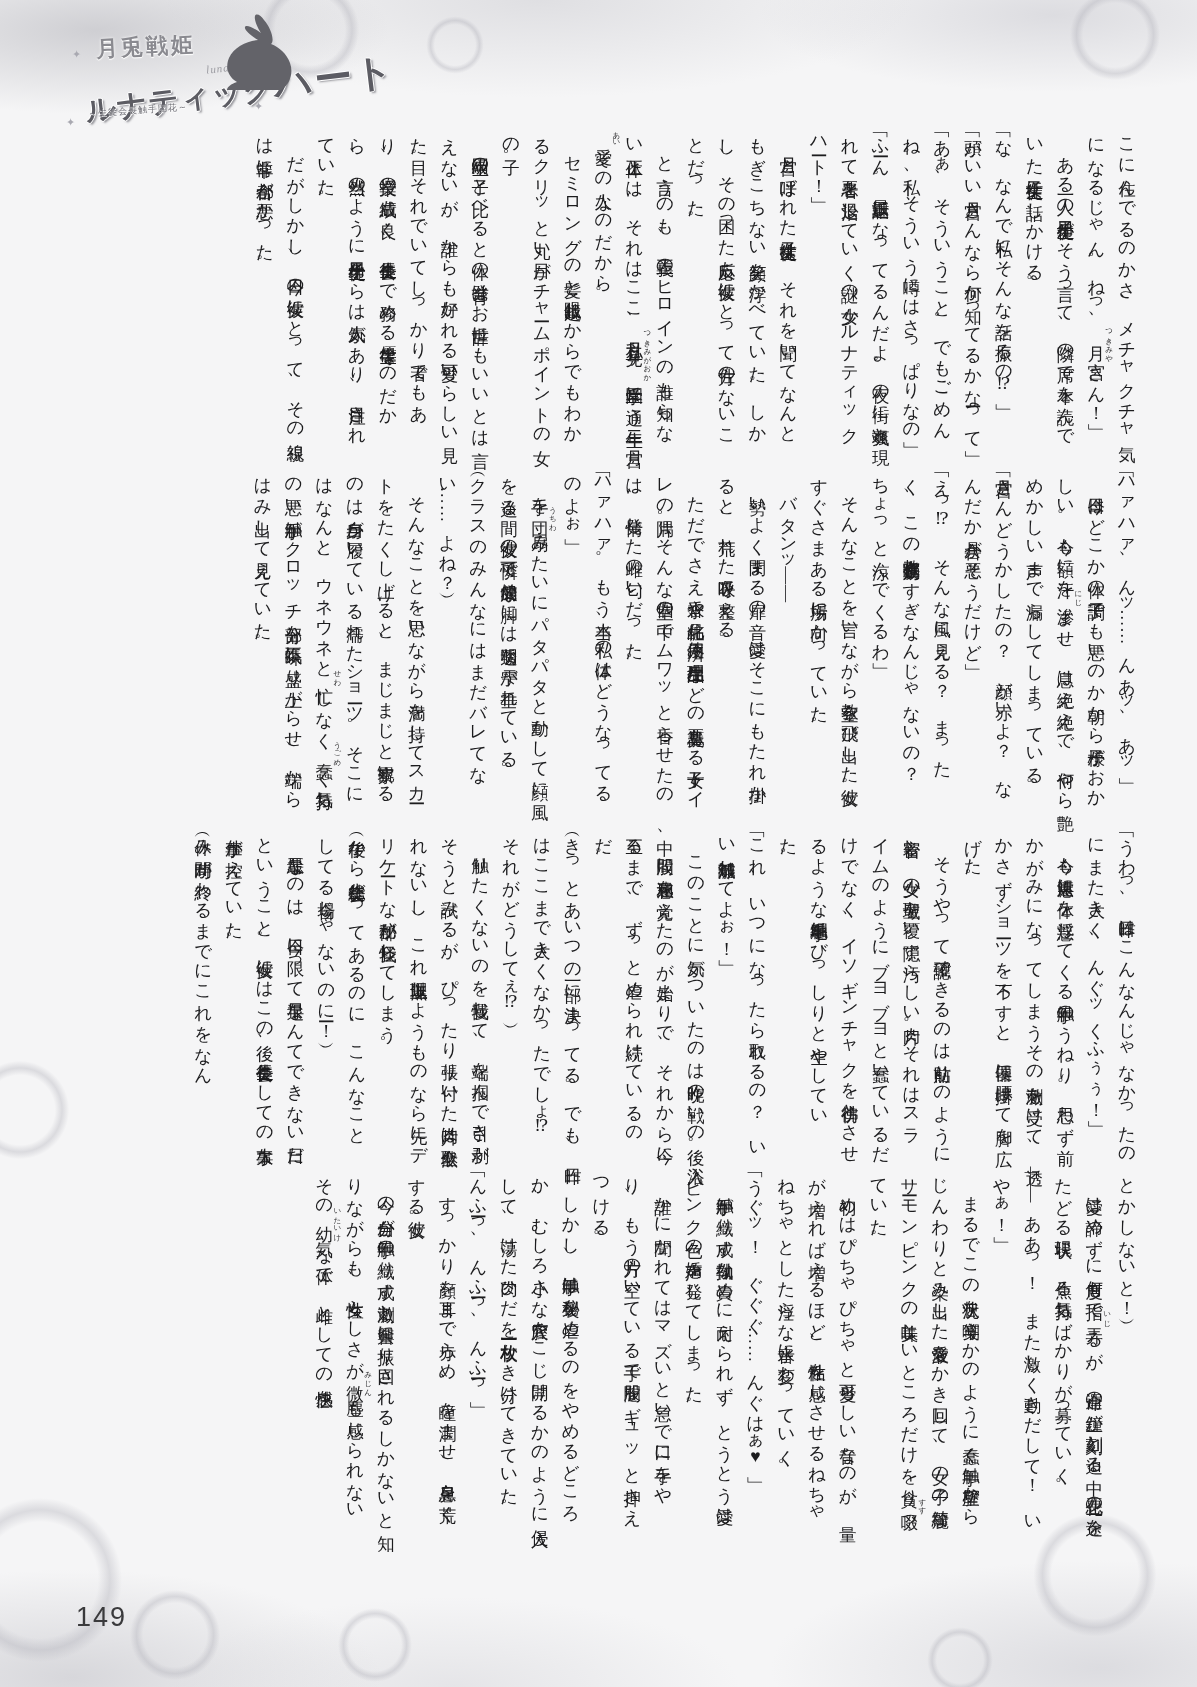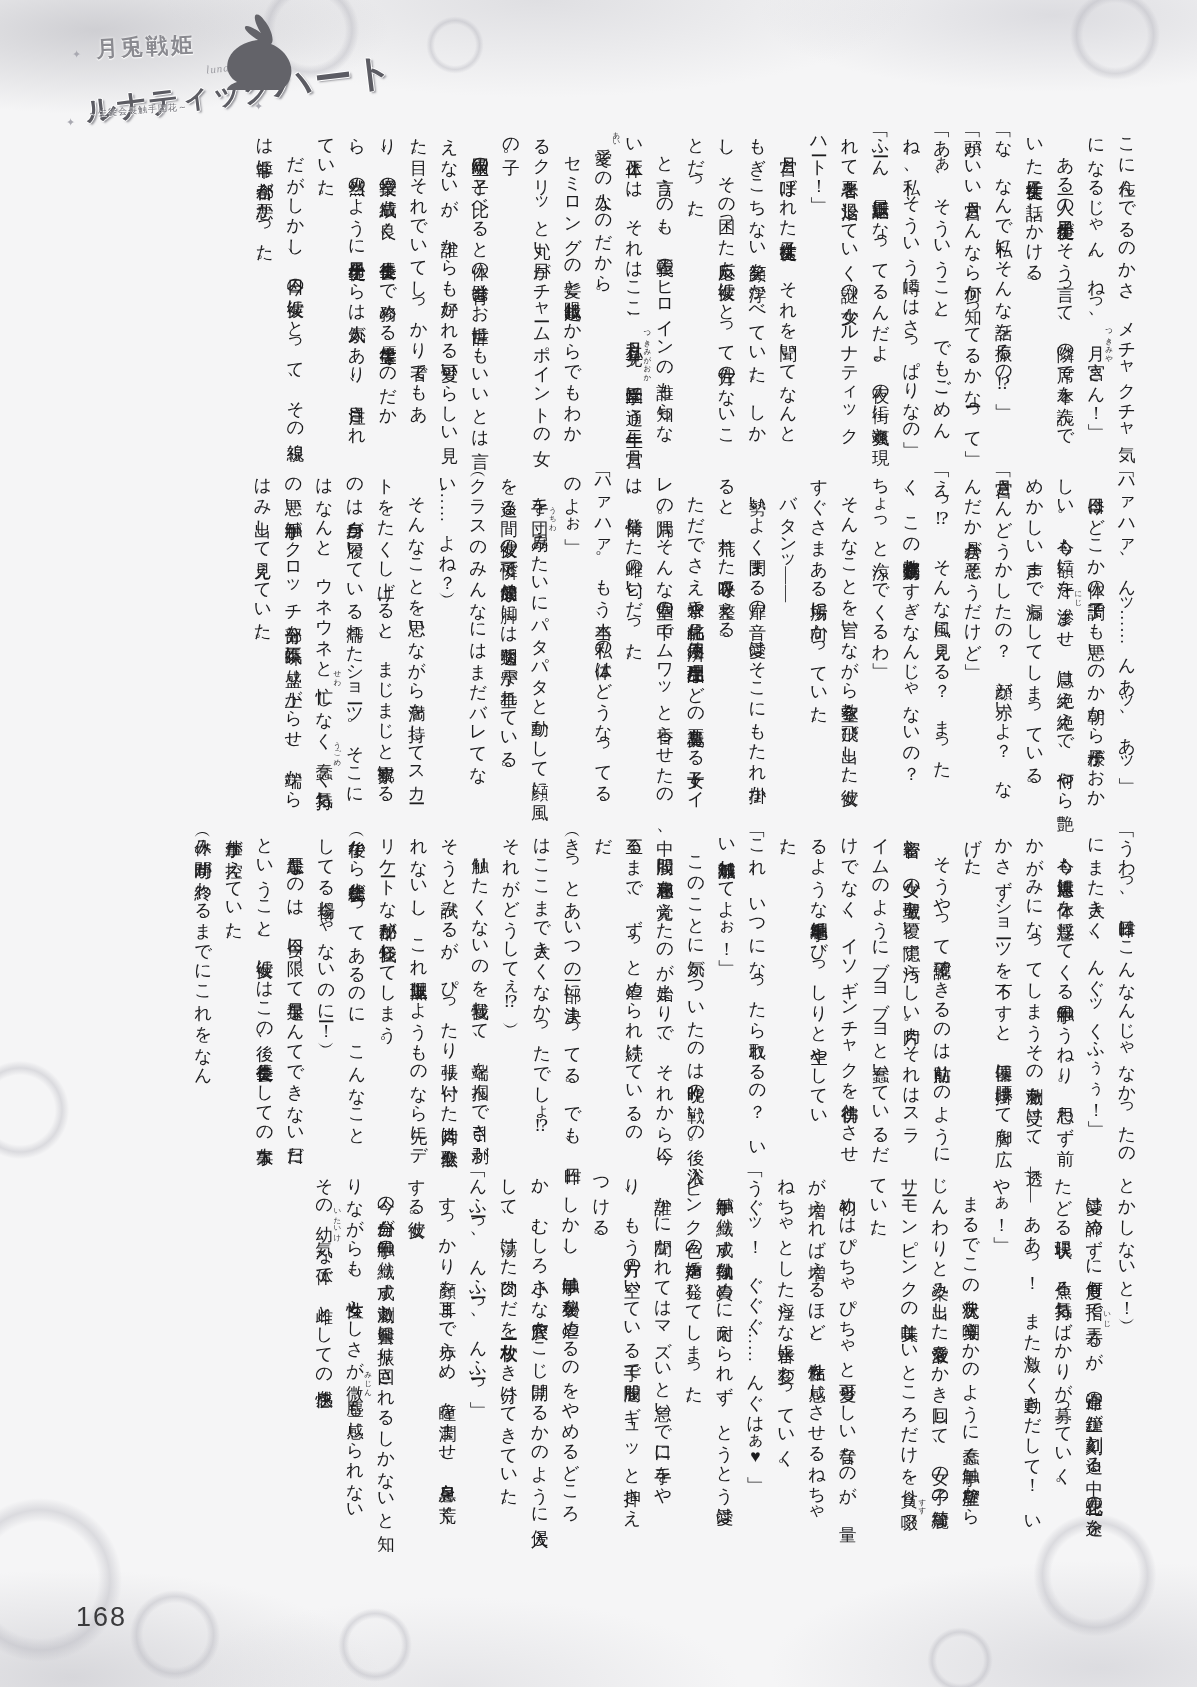--- a/index.html
+++ b/index.html
@@ -157,15 +157,15 @@
       <p>　初めはぴちゃぴちゃと可愛らしい音なのが、量が増えれば増えるほど、粘性を感じさせるねちゃねちゃとした淫らな水音に変わっていく。</p>
       <p>「うぐッ！　ぐぐぐ……んぐはぁ♥」</p>
       <p>　触手が織り成す執拗な責めに耐えられず、とうとう愛はピンク色の嬌声を発してしまった。</p>
       <p>　誰かに聞かれてはマズいと急いで口に手をやり、もう片方の空いている手で股間をギュッと押さえつける。</p>
       <p>　しかし、触手は秘裂を虐めるのをやめるどころか、むしろ小さな膣穴をこじ開けるかのように侵入して、蕩けた肉ひだを一枚一枚かき分けてきていた。</p>
       <p>「んふーっ、んふーっ、んふーっ」</p>
       <p>　すっかり顔を耳まで赤らめ、瞳を潤ませ、鼻息を荒くする彼女。</p>
       <p>　今の自分が触手の織り成す刺激と興奮に振り回されるしかないと知りながらも、女性らしさが<ruby>微塵<rt>みじん</rt></ruby>も感じられないその<ruby>幼気<rt>いたいけ</rt></ruby>な体で、雌としての快感を</p>
     </div>
 
-  <div class="pagenum">168</div>
+  <div class="pagenum">149</div>
 
 </div>
 
 </body></html>

